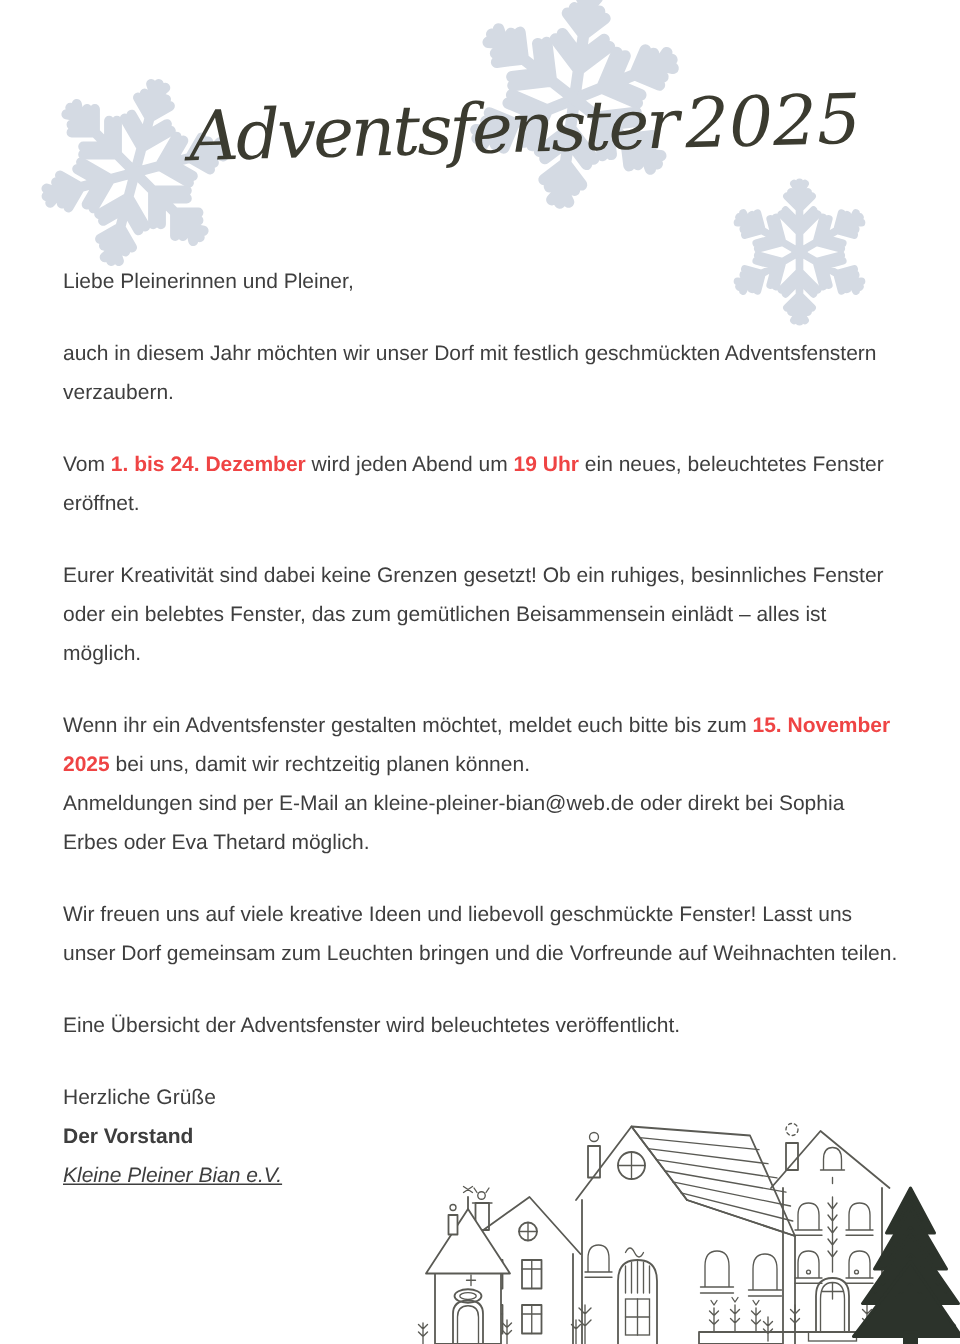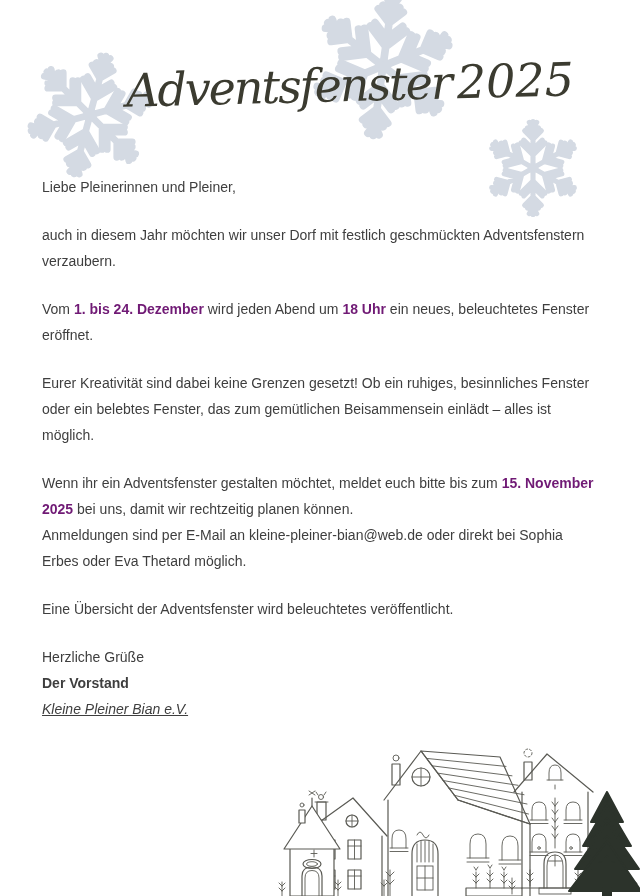--- a/index.html
+++ b/index.html
@@ -14,21 +14,21 @@
     font-family:"DejaVu Serif", serif; font-style:italic; font-weight:normal;
     font-size:46px; letter-spacing:-2px; color:#3b3b30; white-space:nowrap;
     transform:rotate(-1.5deg);
   }
   .title .yr { letter-spacing:0; margin-left:6px; }
   .letter {
     position:absolute; left:42px; top:174px; width:558px;
     font-size:14px; line-height:26px; color:#3e3e3e;
   }
   .letter p { margin:0 0 22px 0; }
-  .letter b { font-weight:bold; color:#701a75; }
+  .letter b { font-weight:bold; color:#ef4444; }
   .closing { margin-top:20px; }
   .closing p { margin:0; }
   .closing .signer { font-weight:bold; }
   .closing .org { font-style:italic;text-decoration:underline; }
   .village { position:absolute; left:278px; top:736px; }
   svg .ln { fill:none; stroke:#5a5a54; stroke-width:1.2; stroke-linecap:round; stroke-linejoin:round; }
   svg .wh { fill:#ffffff; stroke:#5a5a54; stroke-width:1.2; stroke-linejoin:round; }
   svg .thin { fill:none; stroke:#5a5a54; stroke-width:0.9; stroke-linecap:round; }
 </style>
 </head>
@@ -61,26 +61,27 @@
       </g>
   </svg>
 
   <h1 class="title"><span>Adventsfenster</span><span class="yr">2025</span></h1>
 
   <div class="letter">
     <p>Liebe Pleinerinnen und Pleiner,</p>
 
     <p>auch in diesem Jahr möchten wir unser Dorf mit festlich geschmückten Adventsfenstern verzaubern.</p>
 
-    <p><span>Vom </span><b>1. bis 24. Dezember</b><span> wird jeden Abend um </span><b>18 Uhr</b><span> ein neues, beleuchtetes Fenster eröffnet.</span></p>
+    <p><span>Vom </span><b>1. bis 24. Dezember</b><span> wird jeden Abend um </span><b>19 Uhr</b><span> ein neues, beleuchtetes Fenster eröffnet.</span></p>
 
     <p>Eurer Kreativität sind dabei keine Grenzen gesetzt! Ob ein ruhiges, besinnliches Fenster oder ein belebtes Fenster, das zum gemütlichen Beisammensein einlädt – alles ist möglich.</p>
 
     <p><span>Wenn ihr ein Adventsfenster gestalten möchtet, meldet euch bitte bis zum </span><b>15. November 2025</b><span> bei uns, damit wir rechtzeitig planen können.</span><br><span>Anmeldungen sind per E-Mail an </span><span>kleine-pleiner-bian@web.de</span><span> oder direkt bei Sophia Erbes oder Eva Thetard möglich.</span></p>
 
+    <p>Wir freuen uns auf viele kreative Ideen und liebevoll geschmückte Fenster! Lasst uns unser Dorf gemeinsam zum Leuchten bringen und die Vorfreunde auf Weihnachten teilen.</p>
 
     <p>Eine Übersicht der Adventsfenster wird beleuchtetes veröffentlicht.</p>
 
     <div class="closing">
       <p>Herzliche Grüße</p>
       <p class="signer">Der Vorstand</p>
       <p class="org">Kleine Pleiner Bian e.V.</p>
     </div>
   </div>
 

